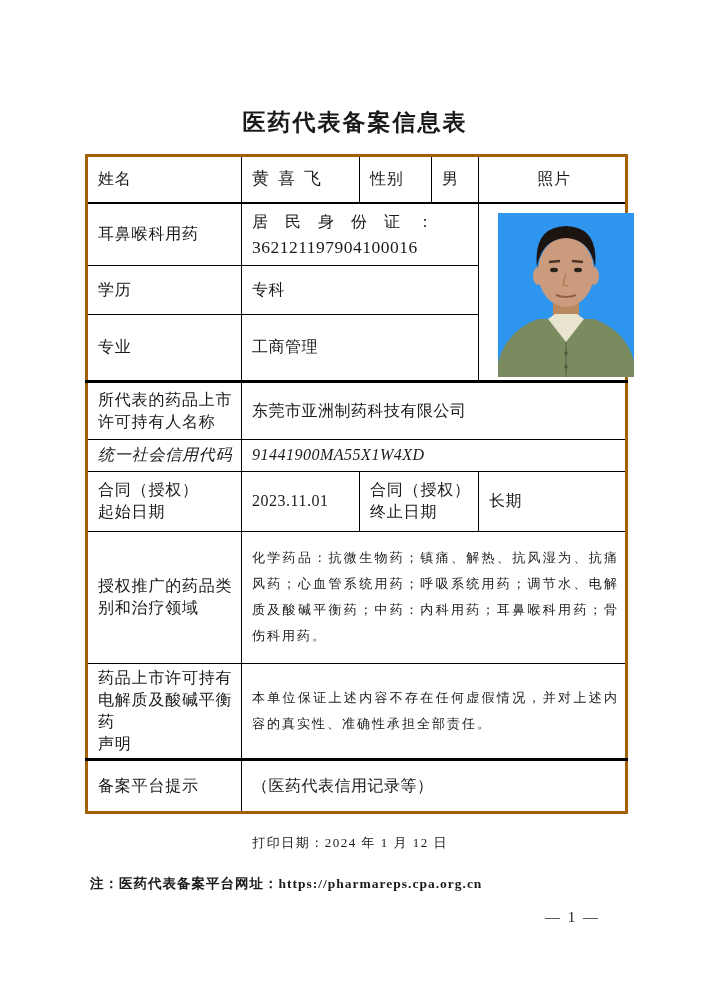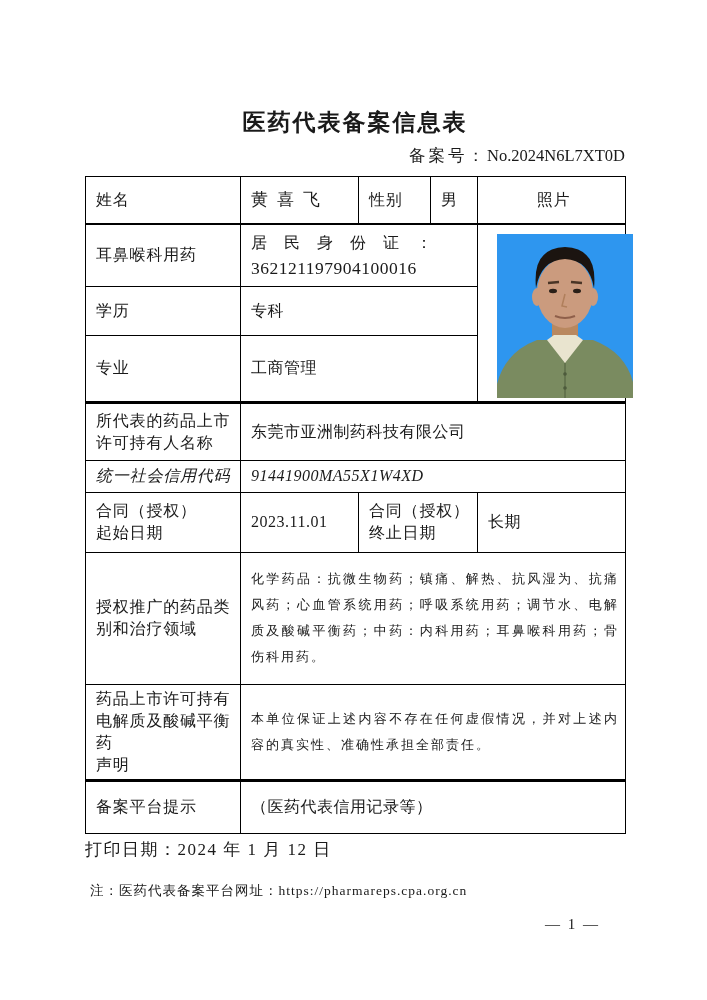--- a/index.html
+++ b/index.html
@@ -24,25 +24,25 @@
   }
   .record-no {
     margin-top: 6px;
     text-align: right;
     font-size: 16.5px;
     line-height: 24px;
   }
   .record-no .cn { letter-spacing: 3px; }
 
   table.form {
-    margin-top: 8px;
+    margin-top: 16px;
     width: 540px;
     border-collapse: collapse;
     table-layout: fixed;
-    border: 1px solid #a16207;
+    border: 3px solid #a16207;
   }
   table.form td {
     border: 1px solid #000;
     vertical-align: middle;
     font-size: 16px;
     line-height: 22px;
     padding: 3px 6px 3px 10px;
   }
   tr.row-name td { border-bottom-width: 2px; }
   tr.thick-top td { border-top: 3px solid #000; }
@@ -62,52 +62,52 @@
 
   td.para { vertical-align: middle; }
   .justify {
     text-align: justify;
     font-size: 13px;
     letter-spacing: 2px;
     line-height: 26px;
   }
 
   .print-date {
-    margin-top: 3px;
-    text-align: left;
+    margin-top: 16px;
+    text-align: center;
     padding-right: 10px;
-    font-size: 17px;
+    font-size: 13px;
     letter-spacing: 1.5px;
     line-height: 26px;
   }
   .note {
     margin-top: 18px;
     padding-left: 5px;
     font-size: 13.5px;
     letter-spacing: 1px;
     line-height: 20px;
+    font-weight: bold;
   }
   .page-num {
     margin-top: 14px;
     text-align: right;
     padding-right: 25px;
     font-size: 15px;
     line-height: 18px;
     letter-spacing: 2px;
   }
 </style>
 </head>
 <body>
 
 <div class="sheet">
   <div class="wrap">
 
     <div class="title">医药代表备案信息表</div>
 
-    <div class="record-no"><span class="cn">备案号：</span><span>No.2024N6L7XT0D</span></div>
 
     <table class="form">
       <colgroup>
         <col style="width:155px">
           <col style="width:118px">
           <col style="width:72px">
           <col style="width:47px">
           <col style="width:148px">
       </colgroup>
 

